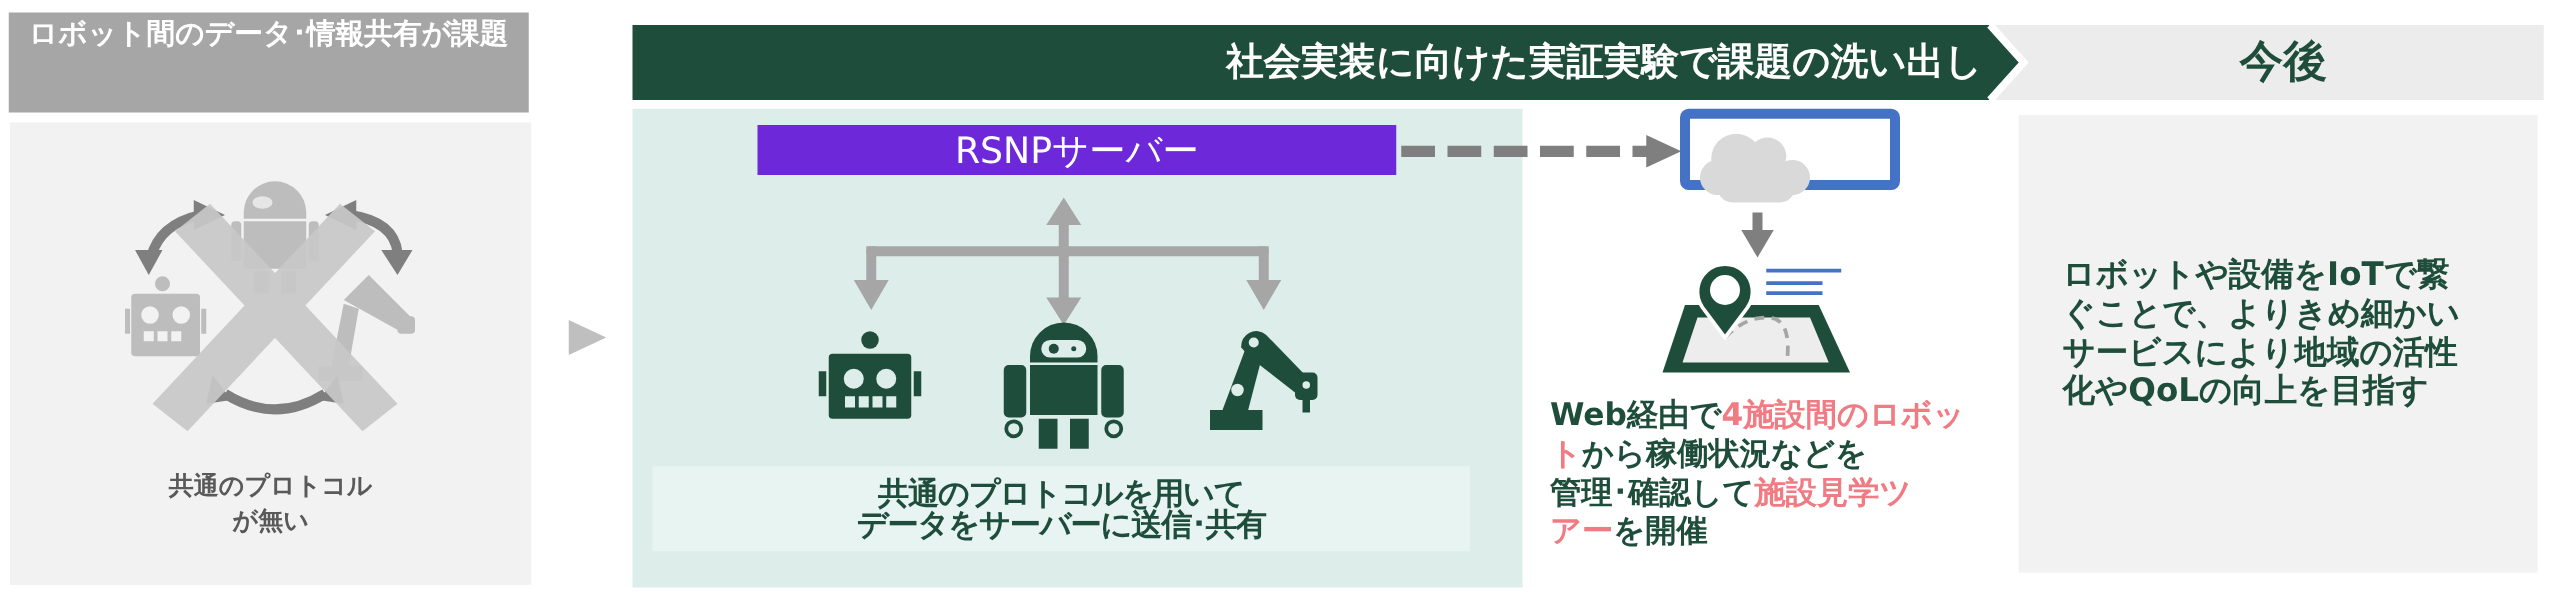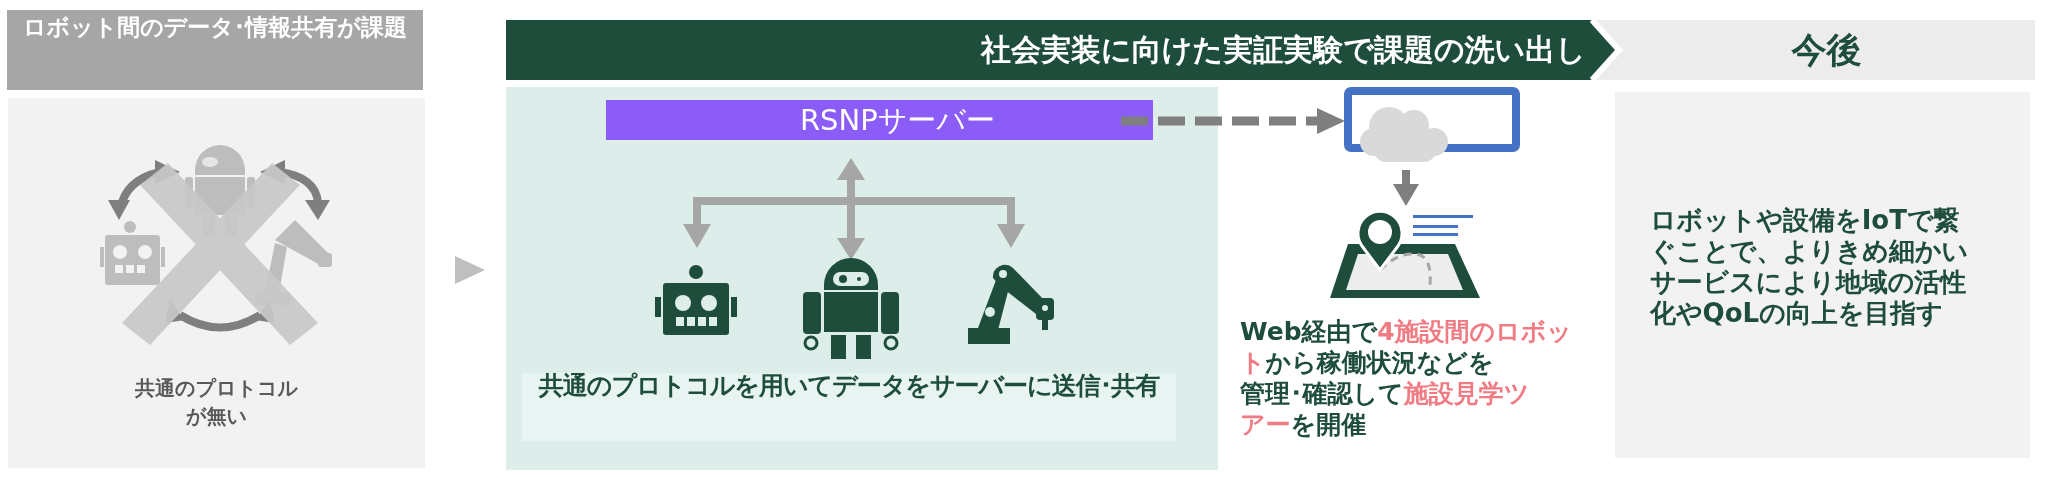--- a/index.html
+++ b/index.html
@@ -14,25 +14,25 @@
     font-weight:bold; font-size:20px; line-height:28px; }
   .mid-arrow { left:455px; top:256px; width:0; height:0;
     border-top:14px solid transparent; border-bottom:14px solid transparent;
     border-left:30px solid #bfbfbf; }
   .green-head { left:506px; top:20px; width:1112px; height:60px; }
   .green-title { left:506px; top:20px; width:1080px; height:60px; color:#fff;
     font-weight:bold; font-size:30px; line-height:60px; text-align:right; }
   .future-title { left:1618px; top:20px; width:417px; height:60px; color:#1f4d3b;
     font-weight:bold; font-size:35px; line-height:60px; text-align:center; }
   .teal-panel { left:506px; top:87px; width:712px; height:383px; background:#ddeeea; }
-  .rsnp-bar { left:606px; top:100px; width:511px; height:40px; background:#8b5cf6;
-    color:#fff; font-size:29px; line-height:40px; text-align:center;padding-left:36px; }
+  .rsnp-bar { left:606px; top:100px; width:511px; height:40px; background:#6d28d9;
+    color:#fff; font-size:29px; line-height:40px; text-align:center; }
   .proto-box { left:522px; top:373px; width:654px; height:68px; background:#e8f4f2;
     color:#1f4d3b; font-weight:bold; font-size:25px; line-height:25px; text-align:center;
-    display:flex; flex-direction:row; justify-content:center; letter-spacing:-1px; }
+    display:flex; flex-direction:column; justify-content:center; letter-spacing:-1px; }
   .web-text { left:1240px; top:316px; width:360px; color:#1f4d3b; font-weight:bold;
     font-size:25px; line-height:31px; }
   .pink { color:#f07b83; }
   .future-panel { left:1615px; top:92px; width:415px; height:366px; background:#f2f2f2; }
   .future-text { left:1650px; top:205px; width:370px; color:#1f4d3b; font-weight:bold;
     font-size:26px; line-height:31px; }
   svg { position:absolute; overflow:visible; }
 </style>
 </head>
 <body>

